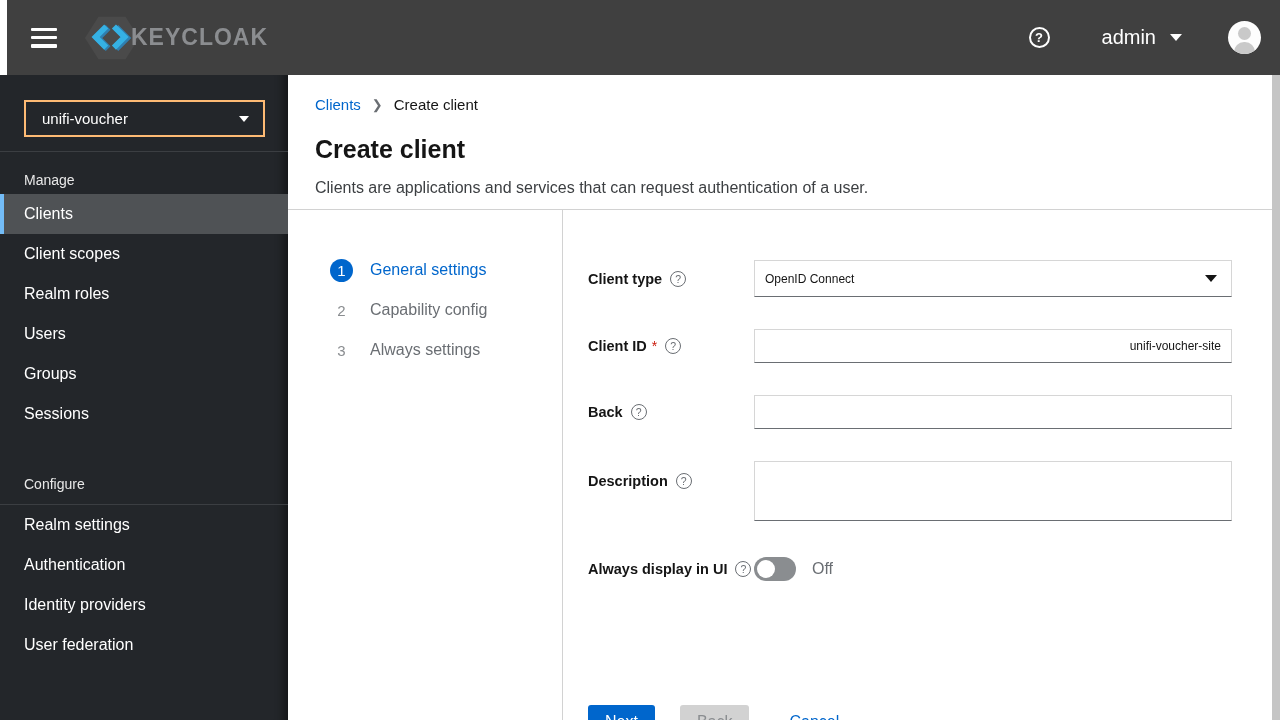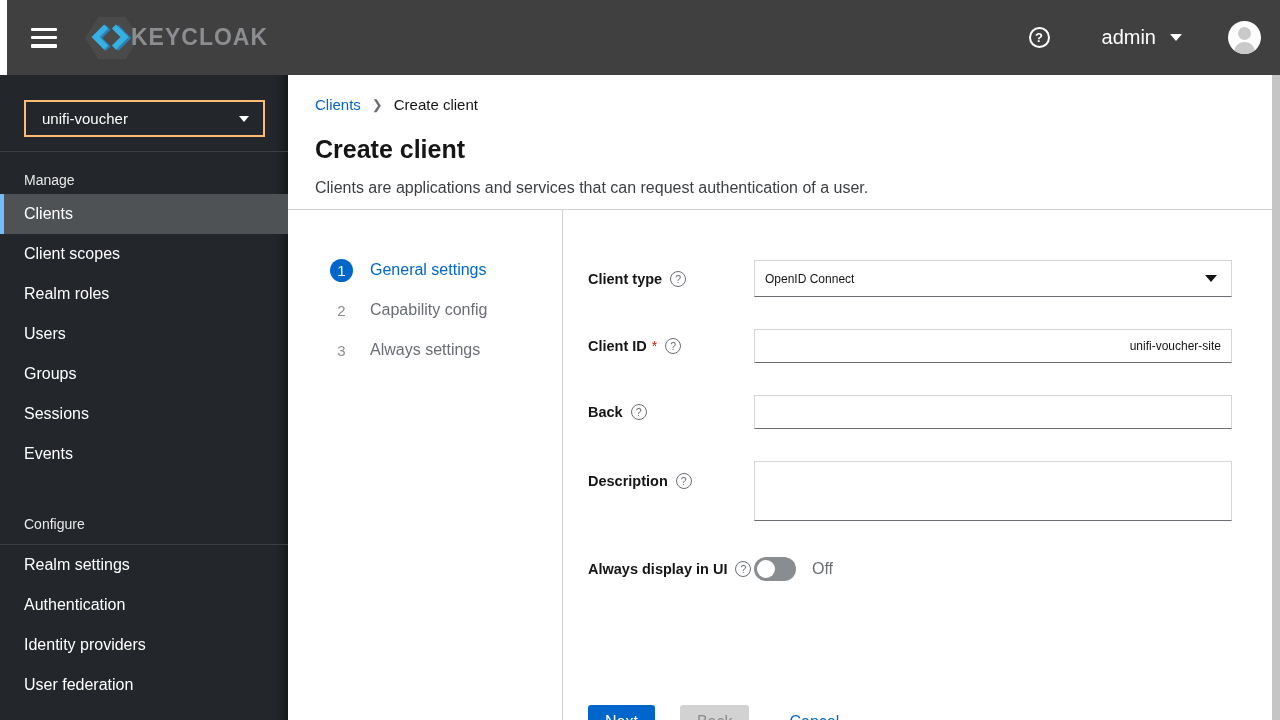--- a/index.html
+++ b/index.html
@@ -153,21 +153,20 @@
     </div>
   </div>
   <nav>
     <div class="nav-section-title first">Manage</div>
     <div class="nav-item active">Clients</div>
     <div class="nav-item">Client scopes</div>
     <div class="nav-item">Realm roles</div>
     <div class="nav-item">Users</div>
     <div class="nav-item">Groups</div>
     <div class="nav-item">Sessions</div>
-    <div class="nav-item">Events</div>
 
     <div class="nav-section-title second">Configure</div>
     <div class="nav-item">Realm settings</div>
     <div class="nav-item">Authentication</div>
     <div class="nav-item">Identity providers</div>
     <div class="nav-item">User federation</div>
   </nav>
 </aside>
 
 <main class="main">

